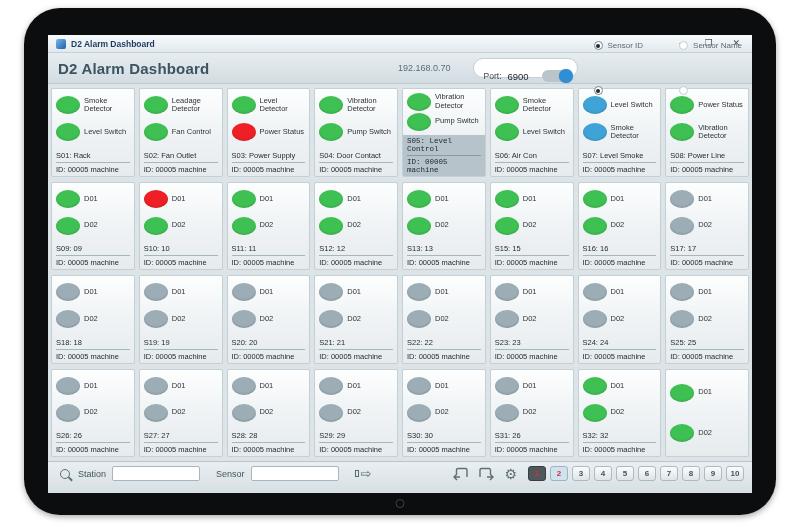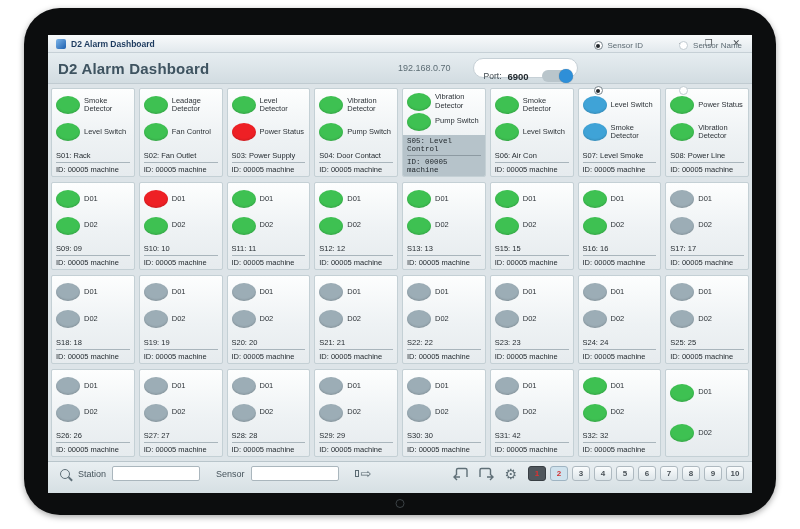--- a/index.html
+++ b/index.html
@@ -25,21 +25,21 @@
 
   
   .header { height:31px; flex:0 0 31px; background:linear-gradient(#e6edf0,#d2dce1);
     border-bottom:1px solid #c0cbd1; display:flex; align-items:center; padding:0 10px; }
   .header-title { font-size:15px; font-weight:bold; color:#3e5360; letter-spacing:.2px; }
   .header-right { margin-left:auto; display:flex; align-items:center; }
   .ip-text { font-size:9px; color:#5c6c74; margin-right:22px; }
   .port-pill { background:#ffffff; border:1px solid #c6d0d6; border-radius:11px;
     height:20px; display:flex; align-items:center; padding:16px 5px 0 10px; margin-right:16px; }
   .port-label { font-size:8.5px; color:#3c464c; margin-right:6px; }
-  .port-input { width:34px; border:none; outline:none; font-size:9.5px; font-weight:bold;
+  .port-input { width:34px; border:none; outline:none; font-size:9.5px; font-weight:normal;
     color:#22292e; font-family:"Liberation Sans",sans-serif; background:transparent; }
   .toggle { width:30px; height:12px; border-radius:6px; background:#b9c5cb; position:relative; }
   .toggle-knob { position:absolute; right:-1px; top:-1px; width:14px; height:14px;
     border-radius:50%; background:#2e8fd8; box-shadow:0 0 1px rgba(0,0,0,.4); }
   .radio-grid { display:grid; grid-template-columns:auto auto; column-gap:16px; row-gap:4px;gap:36px; }
   .radio { display:flex; align-items:center; gap:5px; cursor:default; }
   .radio-circle { width:9px; height:9px; border-radius:50%; background:#ffffff;
     border:1px solid #c2ccd2; position:relative; flex:0 0 auto; }
   .radio.selected .radio-circle { border-color:#79858c; }
   .radio.selected .radio-circle::after { content:""; position:absolute; left:1.5px; top:1.5px;
@@ -615,21 +615,21 @@
           <div class="sensor-row">
             <span class="dot dot-gray"></span>
             <span class="sensor-label">D01</span>
           </div>
           <div class="sensor-row">
             <span class="dot dot-gray"></span>
             <span class="sensor-label">D02</span>
           </div>
         </div>
         <div class="label-area">
-          <div class="station-line">S31: 42</div>
+          <div class="station-line">S31: 26</div>
           <div class="id-line">ID: 00005 machine</div>
         </div>
       </div>
       <div class="card">
         <div class="sensor-area">
           <div class="sensor-row">
             <span class="dot dot-green"></span>
             <span class="sensor-label">D01</span>
           </div>
           <div class="sensor-row">

